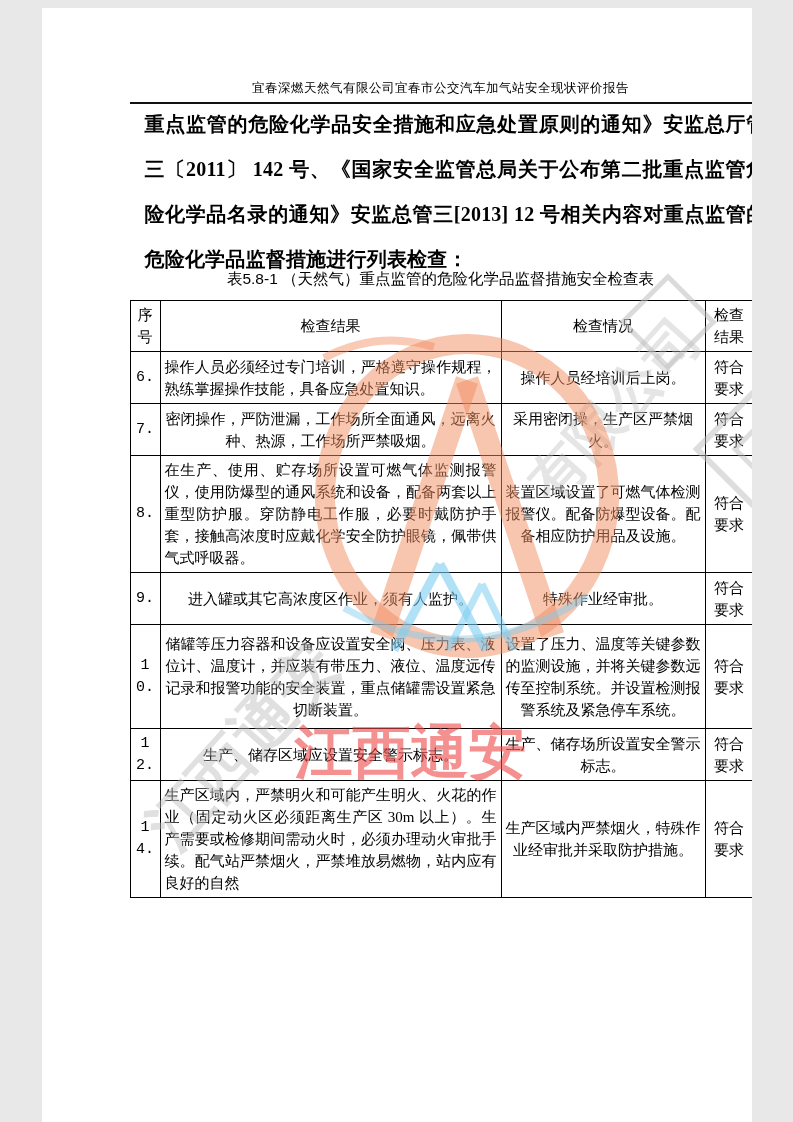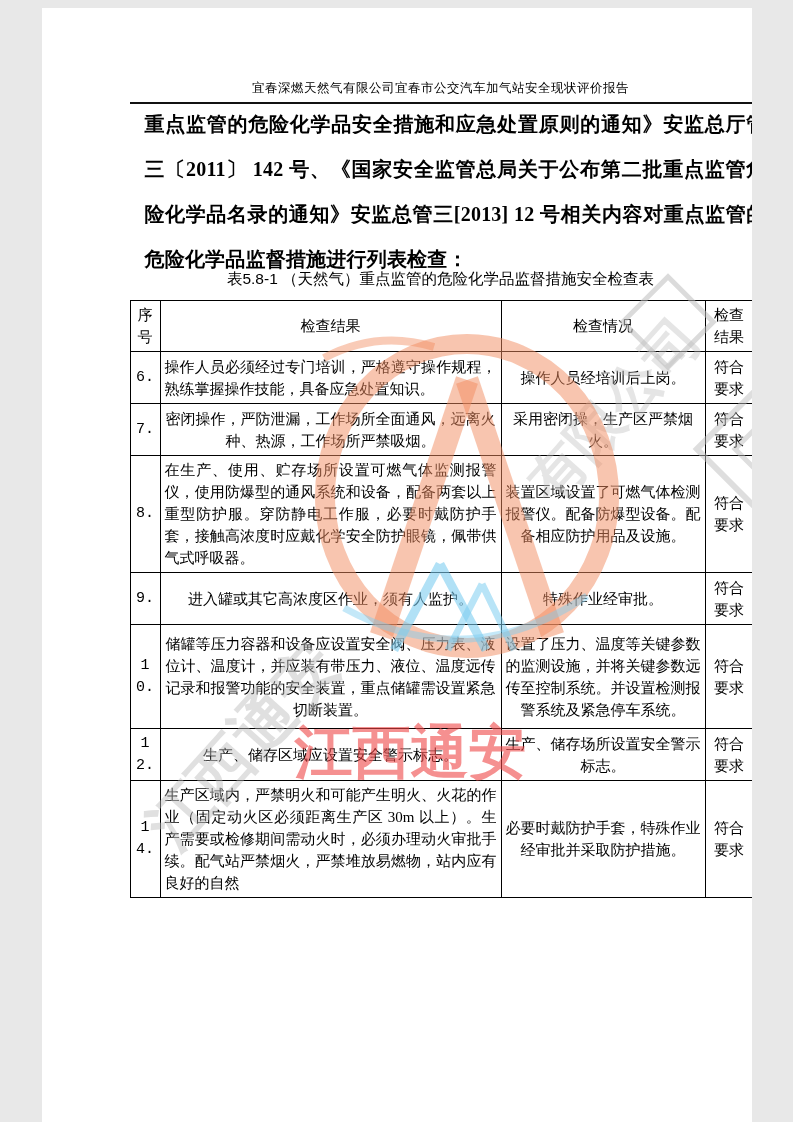--- a/index.html
+++ b/index.html
@@ -138,21 +138,21 @@
       </tr>
       <tr class="h52">
         <td class="no">12.</td>
         <td class="cent">生产、储存区域应设置安全警示标志。</td>
         <td class="cent">生产、储存场所设置安全警示标志。</td>
         <td class="res">符合要求</td>
       </tr>
       <tr class="h104">
         <td class="no">14.</td>
         <td class="just">生产区域内，严禁明火和可能产生明火、火花的作业（固定动火区必须距离生产区 30m 以上）。生产需要或检修期间需动火时，必须办理动火审批手续。配气站严禁烟火，严禁堆放易燃物，站内应有良好的自然</td>
-        <td class="cent">必要时戴防护手套，特殊作业经审批并采取防护措施。</td>
+        <td class="cent">生产区域内严禁烟火，特殊作业经审批并采取防护措施。</td>
         <td class="res">符合要求</td>
       </tr>
     </tbody>
   </table>
 
 
   <svg class="wm" width="793" height="1122" viewBox="0 0 793 1122">
 
     <ellipse cx="425" cy="488" rx="142" ry="152" fill="none" stroke="rgba(242,140,95,0.50)" stroke-width="20"></ellipse>
 

